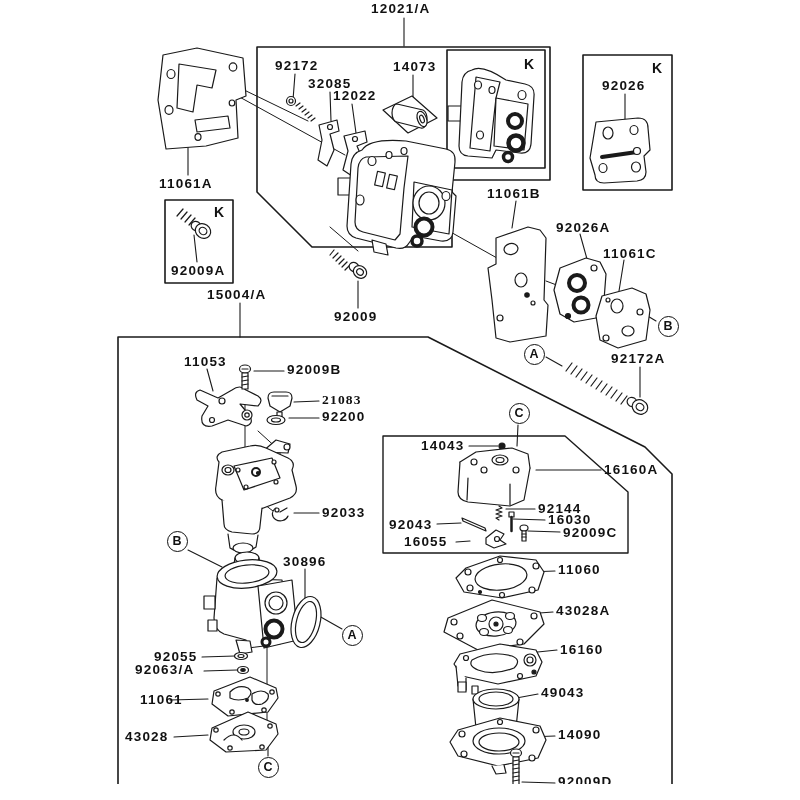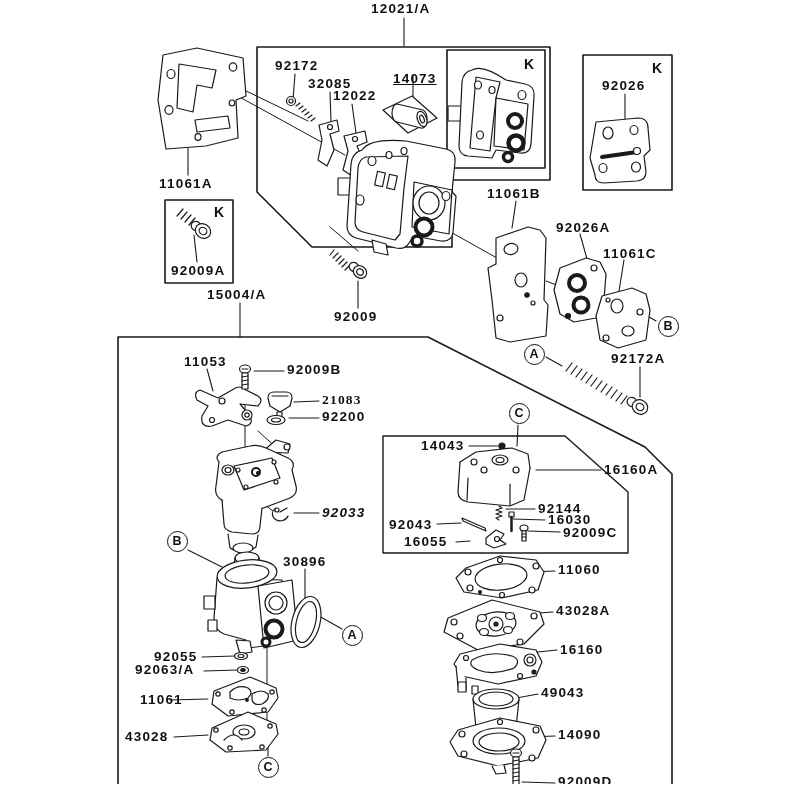--- a/index.html
+++ b/index.html
@@ -454,35 +454,35 @@
     <path d="M513,786 L519,786 L516,791 Z"></path>
   </g>
 
 </svg>
 
 <div id="bottombar"></div>
 <div class="plabel" style="left: 371px; top: 2px;">12021/A</div>
     <div class="plabel" style="left: 275px; top: 59px;">92172</div>
     <div class="plabel" style="left: 308px; top: 77px;">32085</div>
     <div class="plabel" style="left: 333px; top: 89px; text-align: center;">12022</div>
-    <div class="plabel" style="left: 393px; top: 72px; text-decoration: underline;">14073</div>
+    <div class="plabel" style="left: 393px; top: 60px;">14073</div>
     <div class="plabel" style="left: 602px; top: 79px;">92026</div>
     <div class="plabel" style="left: 159px; top: 177px;">11061A</div>
     <div class="plabel" style="left: 171px; top: 264px;">92009A</div>
     <div class="plabel" style="left: 207px; top: 288px;">15004/A</div>
     <div class="plabel" style="left: 334px; top: 310px;">92009</div>
     <div class="plabel" style="left: 487px; top: 187px;">11061B</div>
     <div class="plabel" style="left: 556px; top: 221px;">92026A</div>
     <div class="plabel" style="left: 603px; top: 247px;">11061C</div>
     <div class="plabel" style="left: 611px; top: 352px;">92172A</div>
     <div class="plabel" style="left: 184px; top: 355px;">11053</div>
     <div class="plabel" style="left: 287px; top: 363px;">92009B</div>
     <div class="plabel" style="left: 322px; top: 393px; font-family: Liberation Serif, serif;">21083</div>
     <div class="plabel" style="left: 322px; top: 410px;">92200</div>
-    <div class="plabel" style="left: 322px; top: 506px; font-style: italic;">92033</div>
+    <div class="plabel" style="left: 322px; top: 506px;">92033</div>
     <div class="plabel" style="left: 283px; top: 555px;">30896</div>
     <div class="plabel" style="left: 154px; top: 650px;">92055</div>
     <div class="plabel" style="left: 135px; top: 663px;">92063/A</div>
     <div class="plabel" style="left: 140px; top: 693px;">11061</div>
     <div class="plabel" style="left: 125px; top: 730px;">43028</div>
     <div class="plabel" style="left: 421px; top: 439px;">14043</div>
     <div class="plabel" style="left: 604px; top: 463px;">16160A</div>
     <div class="plabel" style="left: 538px; top: 502px;">92144</div>
     <div class="plabel" style="left: 548px; top: 513px;">16030</div>
     <div class="plabel" style="left: 389px; top: 518px;">92043</div>

